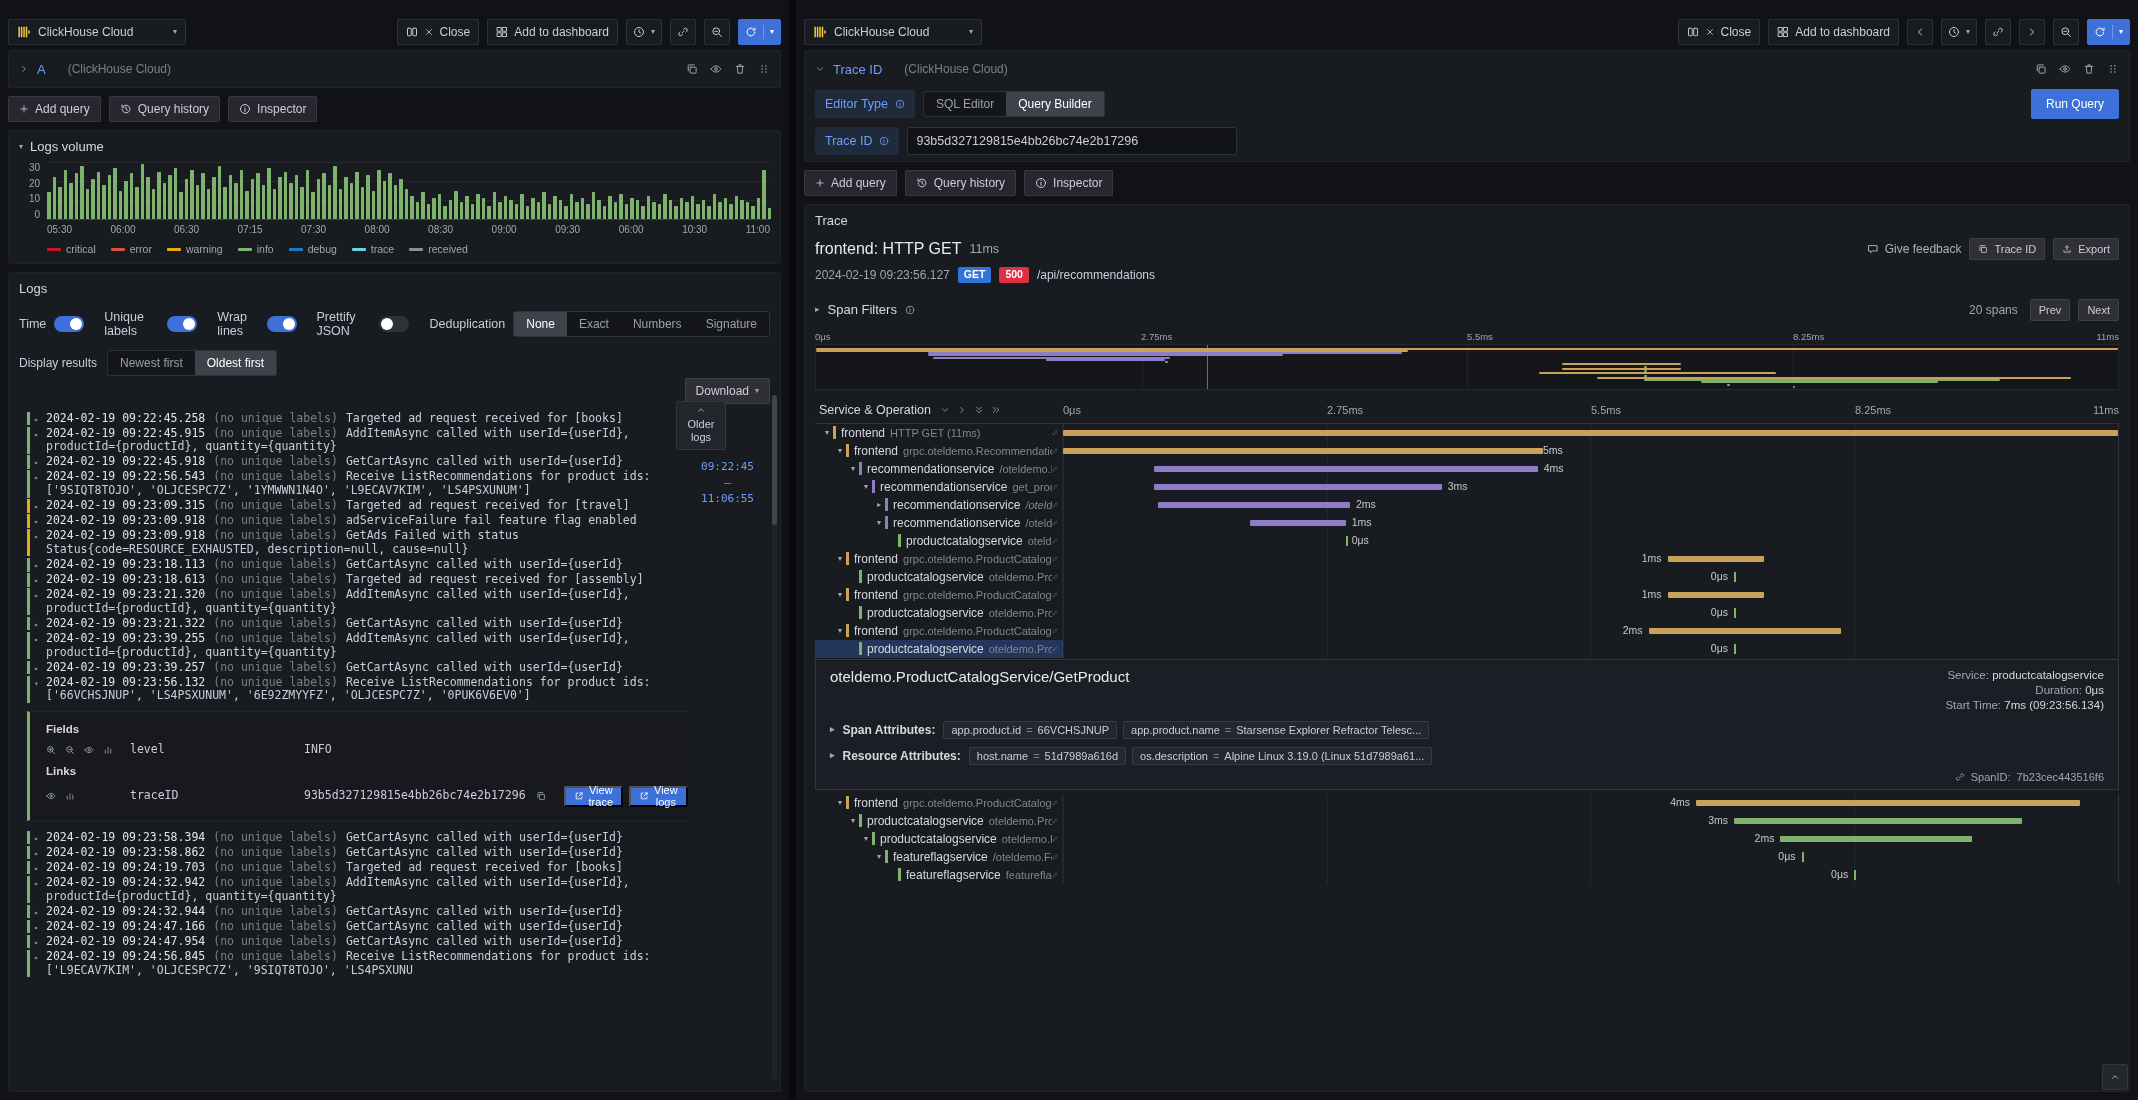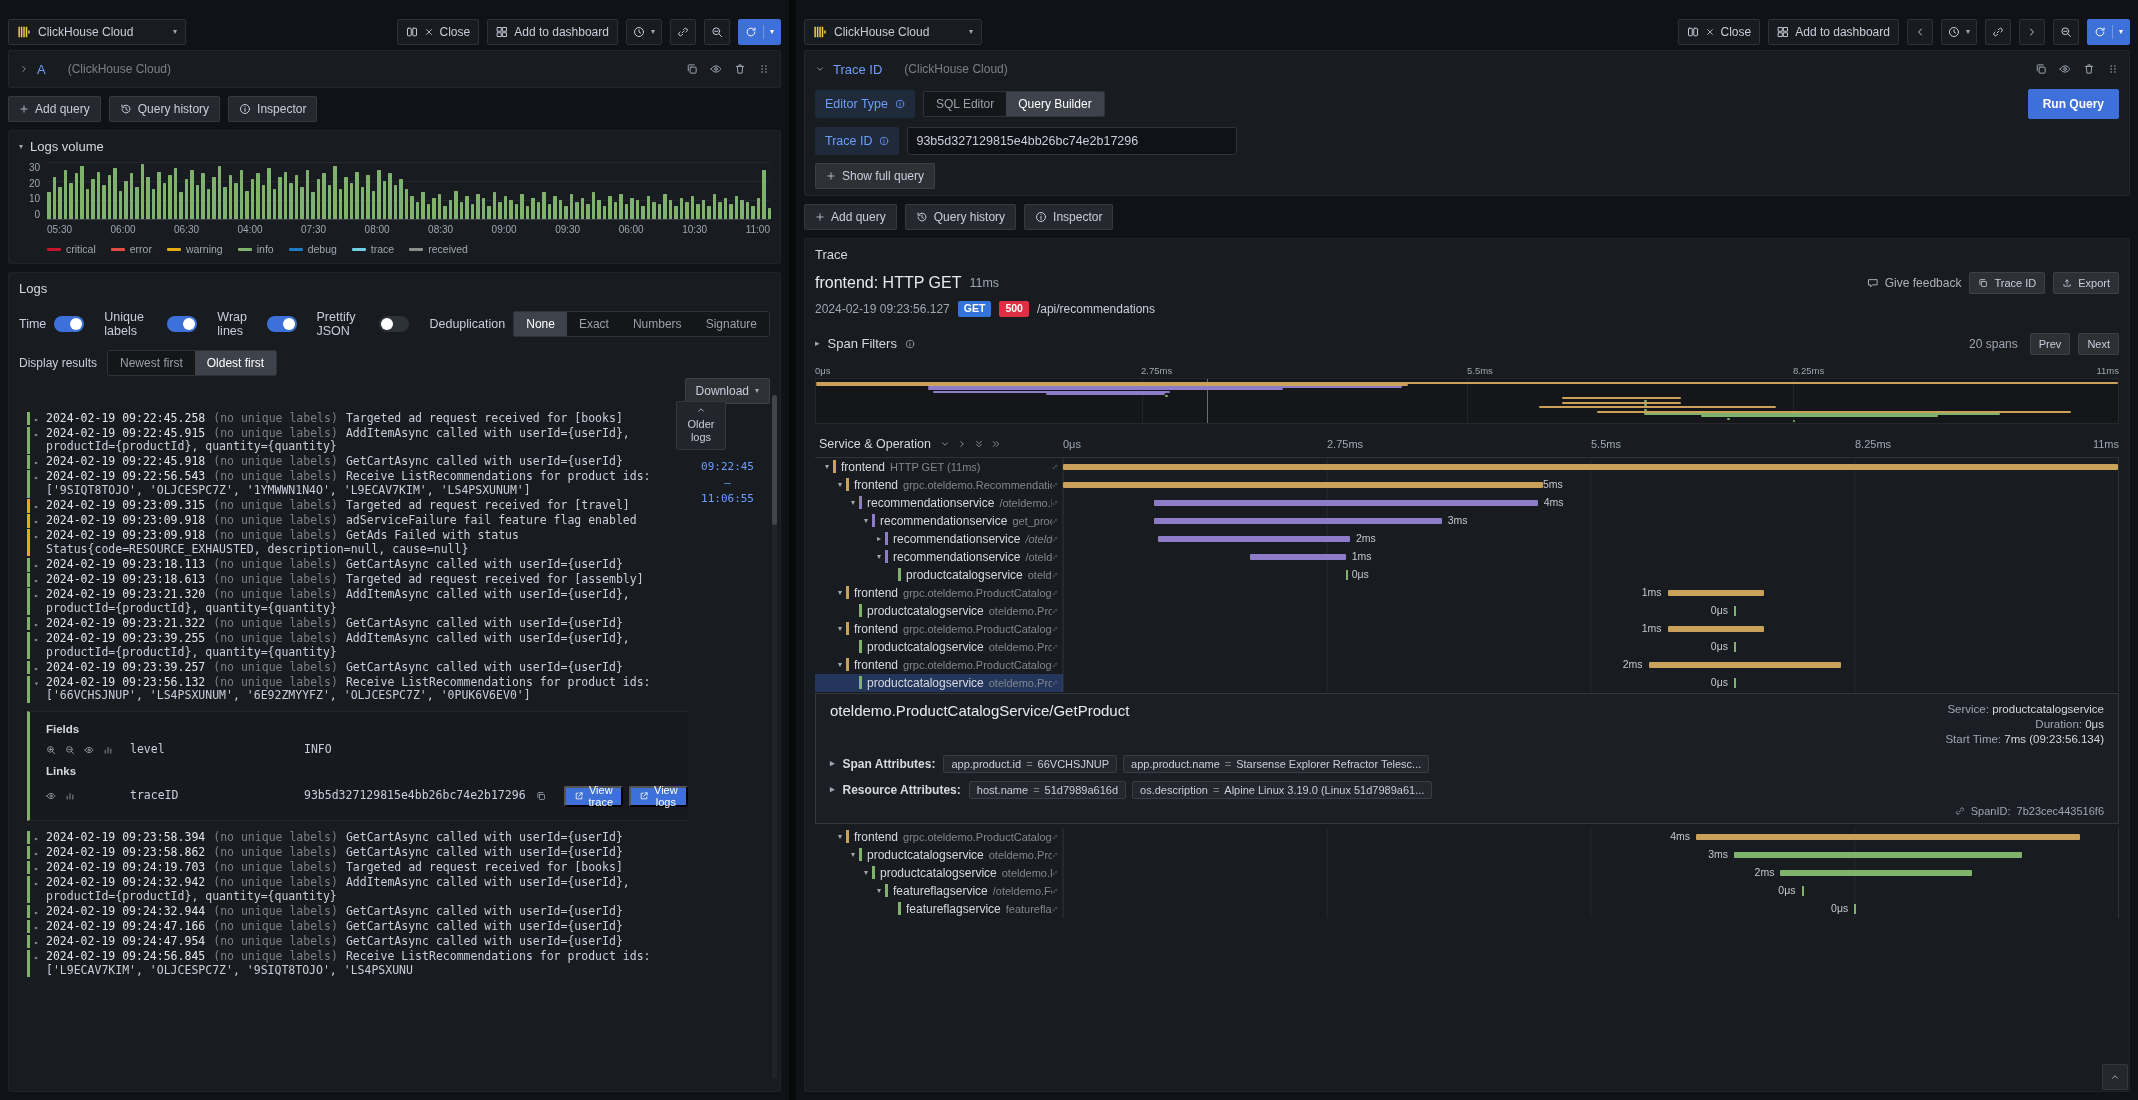--- a/index.html
+++ b/index.html
@@ -32,21 +32,21 @@
   
   .query-card{background:#181b1f;border:1px solid #22252b;border-radius:2px;padding:6px 10px;flex:none;margin-top:2px;}
   .q-header{display:flex;align-items:center;gap:8px;height:24px;}
   .q-chev{color:#9fa7b3;}
   .q-ref{color:#6e9fff;font-size:13px;font-weight:500;}
   .q-hint{color:#7b8087;font-size:12px;margin-left:14px;}
   .q-icons{margin-left:auto;display:flex;gap:12px;color:#9fa7b3;align-items:center;}
   .actions-row{display:flex;gap:8px;margin-top:8px;flex:none;}
   .btn{display:inline-flex;align-items:center;gap:6px;height:26px;padding:0 10px;border-radius:2px;font-size:12px;
        background:rgba(204,204,220,0.12);border:1px solid rgba(204,204,220,0.10);color:#ccccdc;cursor:pointer;white-space:nowrap;}
-  .btn.primary{background:#3d71d9;border-color:#3d71d9;color:#fff;font-weight:700;}
+  .btn.primary{background:#3d71d9;border-color:#3d71d9;color:#fff;font-weight:400;}
   .btn.sm{height:22px;padding:0 8px;font-size:11px;}
 
   .form-row{display:flex;align-items:center;gap:8px;margin-top:8px;}
   .inline-label{display:inline-flex;align-items:center;gap:7px;height:28px;padding:0 10px;
                 background:rgba(87,148,242,0.13);color:#6e9fff;font-size:12.5px;border-radius:2px;}
   .seg{display:inline-flex;border:1px solid #2e3138;border-radius:2px;overflow:hidden;background:#141619;}
   .seg-item{padding:5px 12px;color:#9aa0a8;font-size:12px;cursor:pointer;}
   .seg-item.active{background:#3e434b;color:#fff;}
   .text-input{height:28px;width:330px;background:#111217;border:1px solid #2e3138;border-radius:2px;
               color:#ccccdc;padding:0 8px;font-size:12.5px;font-family:"Liberation Sans",sans-serif;}
@@ -481,21 +481,21 @@
             <div class="vol-bar" style="height: 23.3333%; background: rgb(126, 178, 109);"></div>
             <div class="vol-bar" style="height: 36.6667%; background: rgb(126, 178, 109);"></div>
             <div class="vol-bar" style="height: 86.6667%; background: rgb(126, 178, 109);"></div>
             <div class="vol-bar" style="height: 20%; background: rgb(126, 178, 109);"></div>
           </div>
       </div>
       <div class="vol-x" id="vol-x">
           <span>05:30</span>
           <span>06:00</span>
           <span>06:30</span>
-          <span>04:00</span>
+          <span>07:15</span>
           <span>07:30</span>
           <span>08:00</span>
           <span>08:30</span>
           <span>09:00</span>
           <span>09:30</span>
           <span>06:00</span>
           <span>10:30</span>
           <span>11:00</span>
         </div>
       <div class="vol-legend" id="vol-legend">
@@ -873,30 +873,20 @@
           <span class="icon xs">
               <svg viewBox="0 0 16 16" fill="none" stroke="currentColor" stroke-width="1.3" stroke-linecap="round" stroke-linejoin="round">
                 <circle cx="8" cy="8" r="6"></circle>
                 <path d="M8 7.2v4M8 4.8v.2"></path>
               </svg>
             </span>
         </span>
         <input class="text-input" value="93b5d327129815e4bb26bc74e2b17296" style="">
       </div>
 
-      <div class="form-row">
-        <button class="btn">
-          <span class="icon xs">
-              <svg viewBox="0 0 16 16" fill="none" stroke="currentColor" stroke-width="1.3" stroke-linecap="round" stroke-linejoin="round">
-                <path d="M8 3v10M3 8h10"></path>
-              </svg>
-            </span>
-          <span>Show full query</span>
-        </button>
-      </div>
     </div>
 
     <div class="actions-row">
       <button class="btn">
         <span class="icon xs">
             <svg viewBox="0 0 16 16" fill="none" stroke="currentColor" stroke-width="1.3" stroke-linecap="round" stroke-linejoin="round">
               <path d="M8 3v10M3 8h10"></path>
             </svg>
           </span>
         <span>Add query</span>

